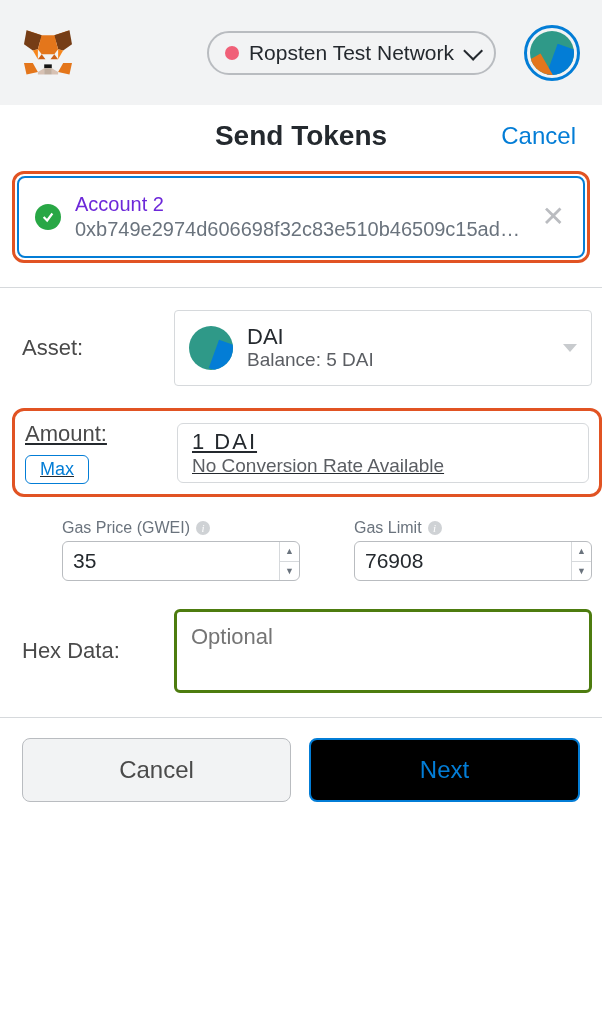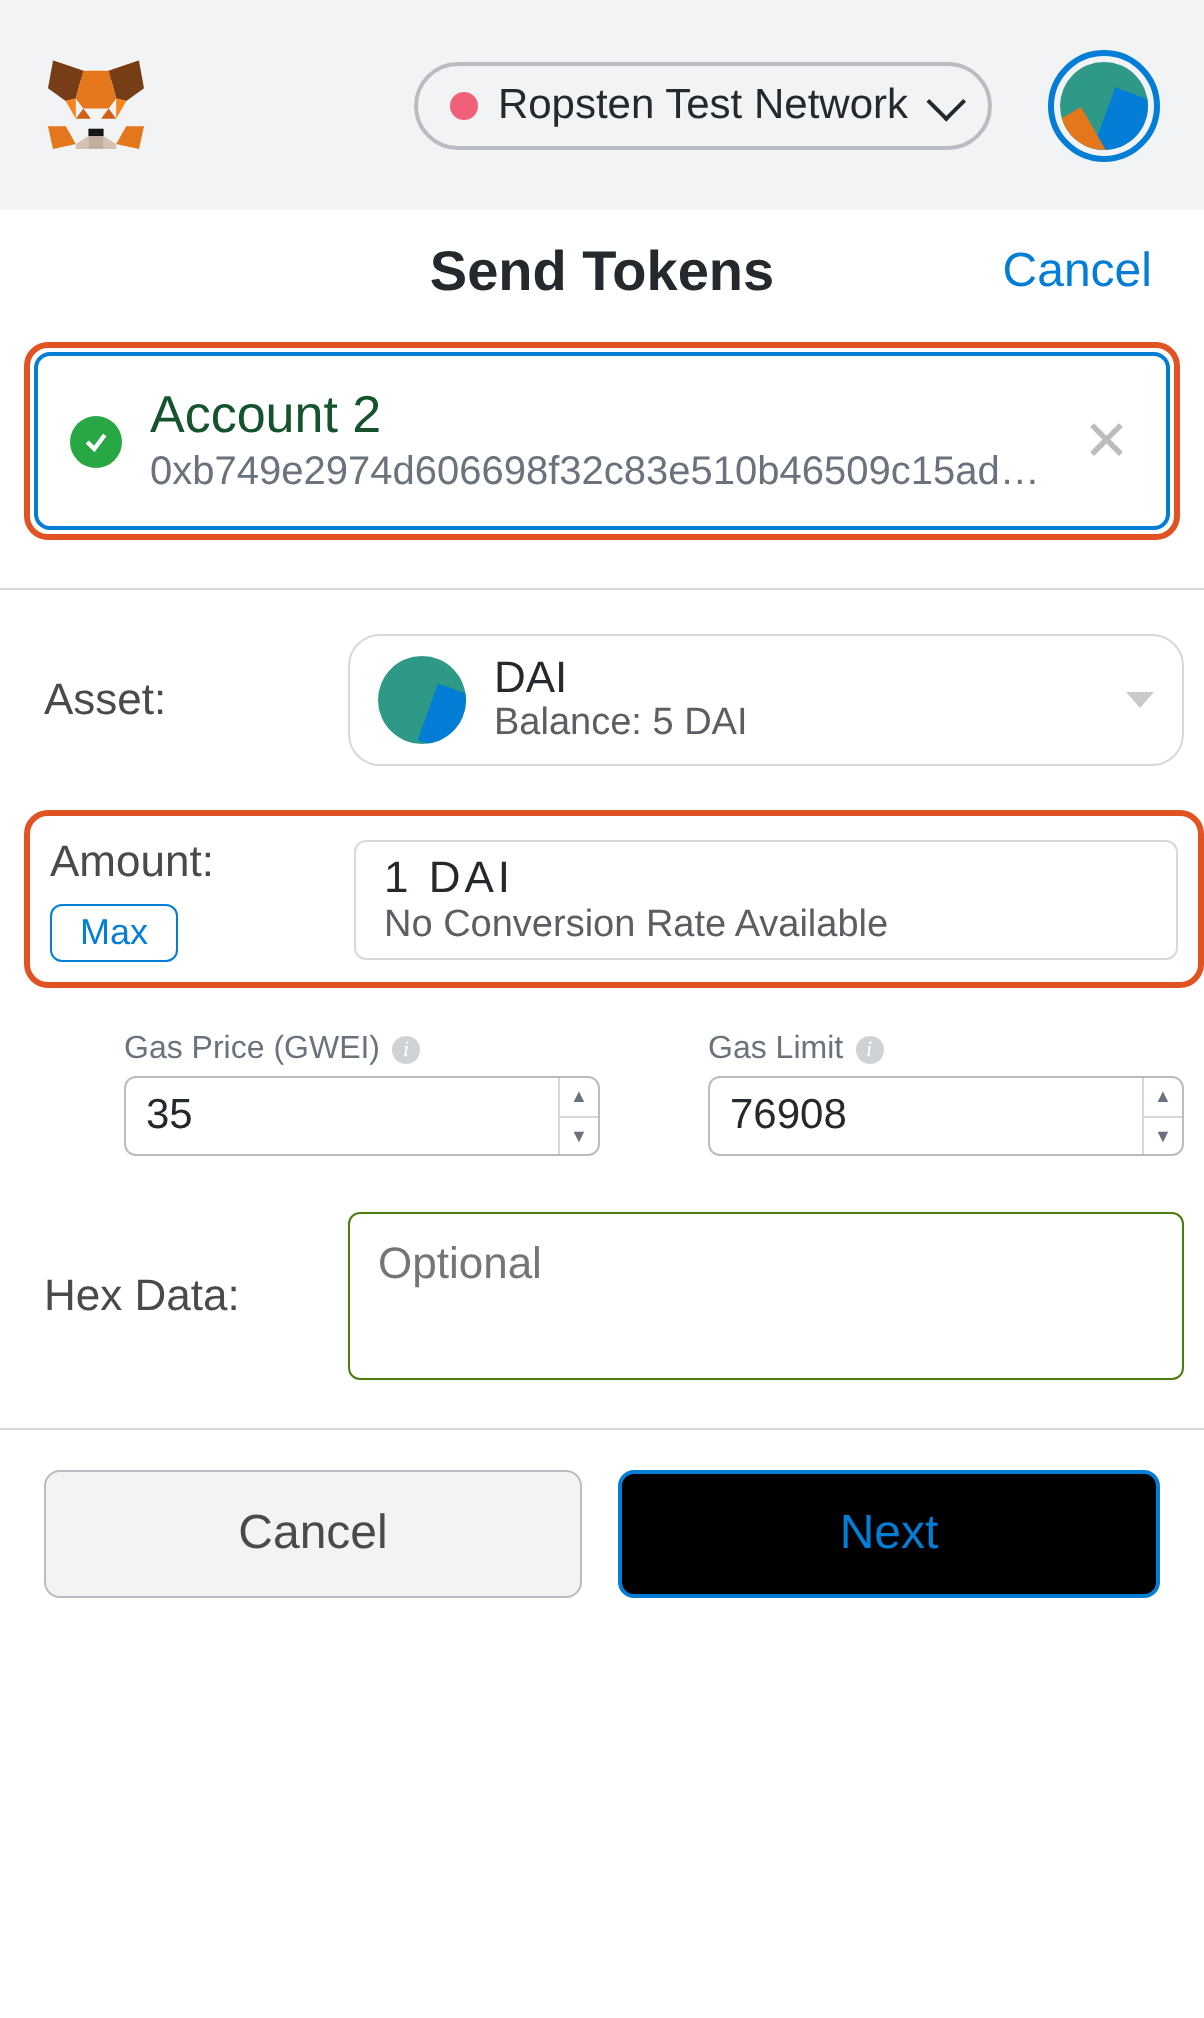--- a/index.html
+++ b/index.html
@@ -117,21 +117,21 @@
   background: #fff;
 }
 .check-circle {
   width: 26px; height: 26px; border-radius: 50%;
   background: #28a745;
   display: flex; align-items: center; justify-content: center;
   flex-shrink:0;
 }
 .check-circle svg { width: 14px; height: 14px; }
 .acct-text { flex: 1; min-width: 0; }
-.acct-name { color: #14532d; font-size: 26px; line-height: 1.2; }
+.acct-name { color: #6d28d9; font-size: 20px; line-height: 1.2; }
 .acct-addr { color: #6a737d; font-size: 20px; line-height: 1.3; white-space: nowrap; overflow: hidden; text-overflow: ellipsis; }
 .x-close {
   color: #babcc0;
   font-size: 28px;
   line-height: 1;
   cursor: pointer;
   padding: 4px;
 }
 
 
@@ -149,22 +149,22 @@
   font-size: 22px;
   color: #4a4a4a;
   flex-shrink: 0;
   line-height:1.25;
 }
 
 
 .asset-box {
   flex: 1;
   border: 1px solid #d6d9dc;
-  border-radius: 16px;
-  height: 66px;
+  border-radius: 4px;
+  height: 76px;
   display: flex;
   align-items: center;
   padding: 0 14px;
   gap: 14px;
   cursor: pointer;
 }
 .asset-icon {
   width: 44px; height: 44px; border-radius: 50%;
   background: #2f9988;
   position:relative; overflow:hidden;
@@ -185,20 +185,21 @@
 }
 
 
 .amount-wrap {
   margin: 0 -10px 22px -10px;
   border: 3px solid #e15323;
   border-radius: 12px;
   padding: 10px 10px;
   display: flex;
   align-items: center;
+  text-decoration: underline;
 }
 .amount-label-col { width: 152px; flex-shrink:0; display:flex; flex-direction:column; gap:8px; }
 .amount-label-col .lbl { font-size: 22px; color: #4a4a4a; }
 .max-btn {
   border: 1px solid #037dd6;
   color: #037dd6;
   border-radius: 6px;
   font-size: 18px;
   padding: 3px 14px;
   background:#fff;
@@ -237,21 +238,21 @@
 .spin-col div {
   flex:1; display:flex; align-items:center; justify-content:center;
   font-size:9px; color:#6a737d; cursor:pointer;
 }
 .spin-col div:first-child { border-bottom:1px solid #d6d9dc;}
 
 
 .hex-row { display:flex; align-items:center; margin-bottom: 24px;}
 .hex-label { width:152px; font-size:22px; color:#4a4a4a; flex-shrink:0;}
 .hex-box {
-  flex:1; border:1px solid #4d7c0f; border-radius:6px; height:84px;
+  flex:1; border:3px solid #4d7c0f; border-radius:6px; height:84px;
   padding:12px 14px; font-size:22px; color:#9a9ea2;
   resize:none; font-family:inherit;
 }
 
 
 .footer {
   border-top:1px solid #d6d9dc;
   padding: 20px 22px;
   display:flex; gap:18px;
 }

